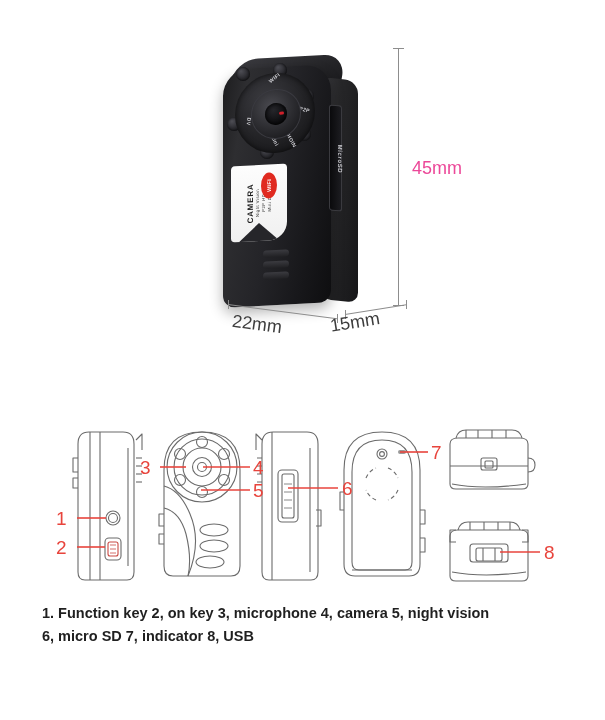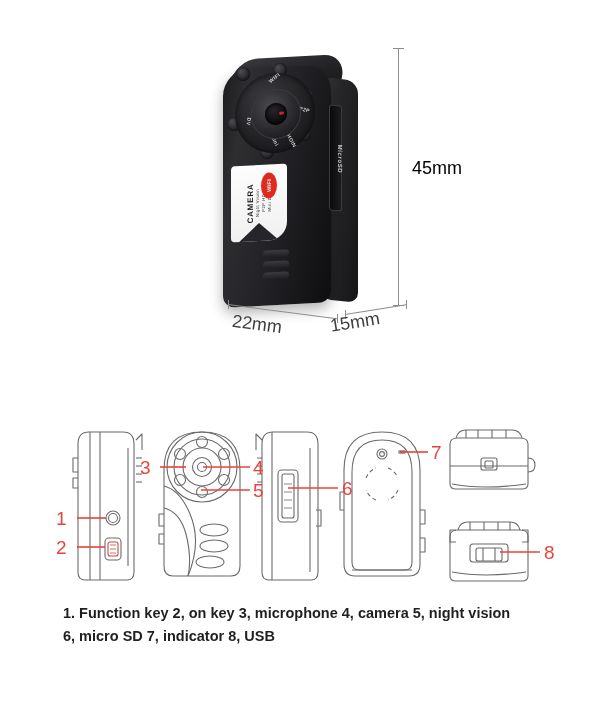--- a/index.html
+++ b/index.html
@@ -114,42 +114,42 @@
     position:absolute;left:138px;top:100px;
     font-size:6px;font-weight:bold;color:#c9c9ce;letter-spacing:.6px;
     transform:rotate(90deg) skewX(-6deg);transform-origin:left top;
   }
 
   
   .dim-v{position:absolute;left:398px;top:48px;width:1px;height:258px;background:#8d8d8d;}
   .dim-v:before,.dim-v:after{content:"";position:absolute;left:-5px;width:11px;height:1px;background:#8d8d8d;}
   .dim-v:before{top:0;}
   .dim-v:after{bottom:0;}
-  .dim-v-label{position:absolute;left:412px;top:158px;font-size:18px;color:#000000;}
+  .dim-v-label{position:absolute;left:412px;top:158px;font-size:18px;color:#ec4899;}
 
   .dim-h1{position:absolute;left:228px;top:304px;width:110px;height:22px;}
   .dim-h1 .line{position:absolute;left:0;top:0;width:110px;height:1px;background:#8d8d8d;transform:rotate(7.5deg);transform-origin:left center;}
   .dim-h1 .t1{position:absolute;left:0;top:-4px;width:1px;height:9px;background:#8d8d8d;}
   .dim-h1 .t2{position:absolute;left:109px;top:10px;width:1px;height:9px;background:#8d8d8d;}
   .dim-h1-label{position:absolute;left:232px;top:314px;font-size:18px;color:#3d3d3d;transform:rotate(7.5deg);}
 
   .dim-h2{position:absolute;left:345px;top:300px;width:62px;height:22px;}
   .dim-h2 .line{position:absolute;left:0;top:14px;width:62px;height:1px;background:#8d8d8d;transform:rotate(-9deg);transform-origin:left center;}
   .dim-h2 .t1{position:absolute;left:0;top:10px;width:1px;height:9px;background:#8d8d8d;}
   .dim-h2 .t2{position:absolute;left:61px;top:0px;width:1px;height:9px;background:#8d8d8d;}
   .dim-h2-label{position:absolute;left:330px;top:312px;font-size:18px;color:#3d3d3d;transform:rotate(-9deg);}
 
   
   .tech-section{position:absolute;left:0;top:400px;width:605px;height:195px;}
   .tech-svg{position:absolute;left:0;top:0;}
 
   
   .caption{
     position:absolute;left:42px;top:602px;width:530px;
-    font-size:14.5px;font-weight:bold;color:#1f1f1f;line-height:23px;margin-left:21px;
+    font-size:14.5px;font-weight:bold;color:#1f1f1f;line-height:23px;
   }
   .note{
     position:absolute;left:42px;top:660px;width:530px;
     font-size:14.5px;color:#ef5350;line-height:23px;
   }
 </style>
 </head>
 <body>
 
 <div class="page">

